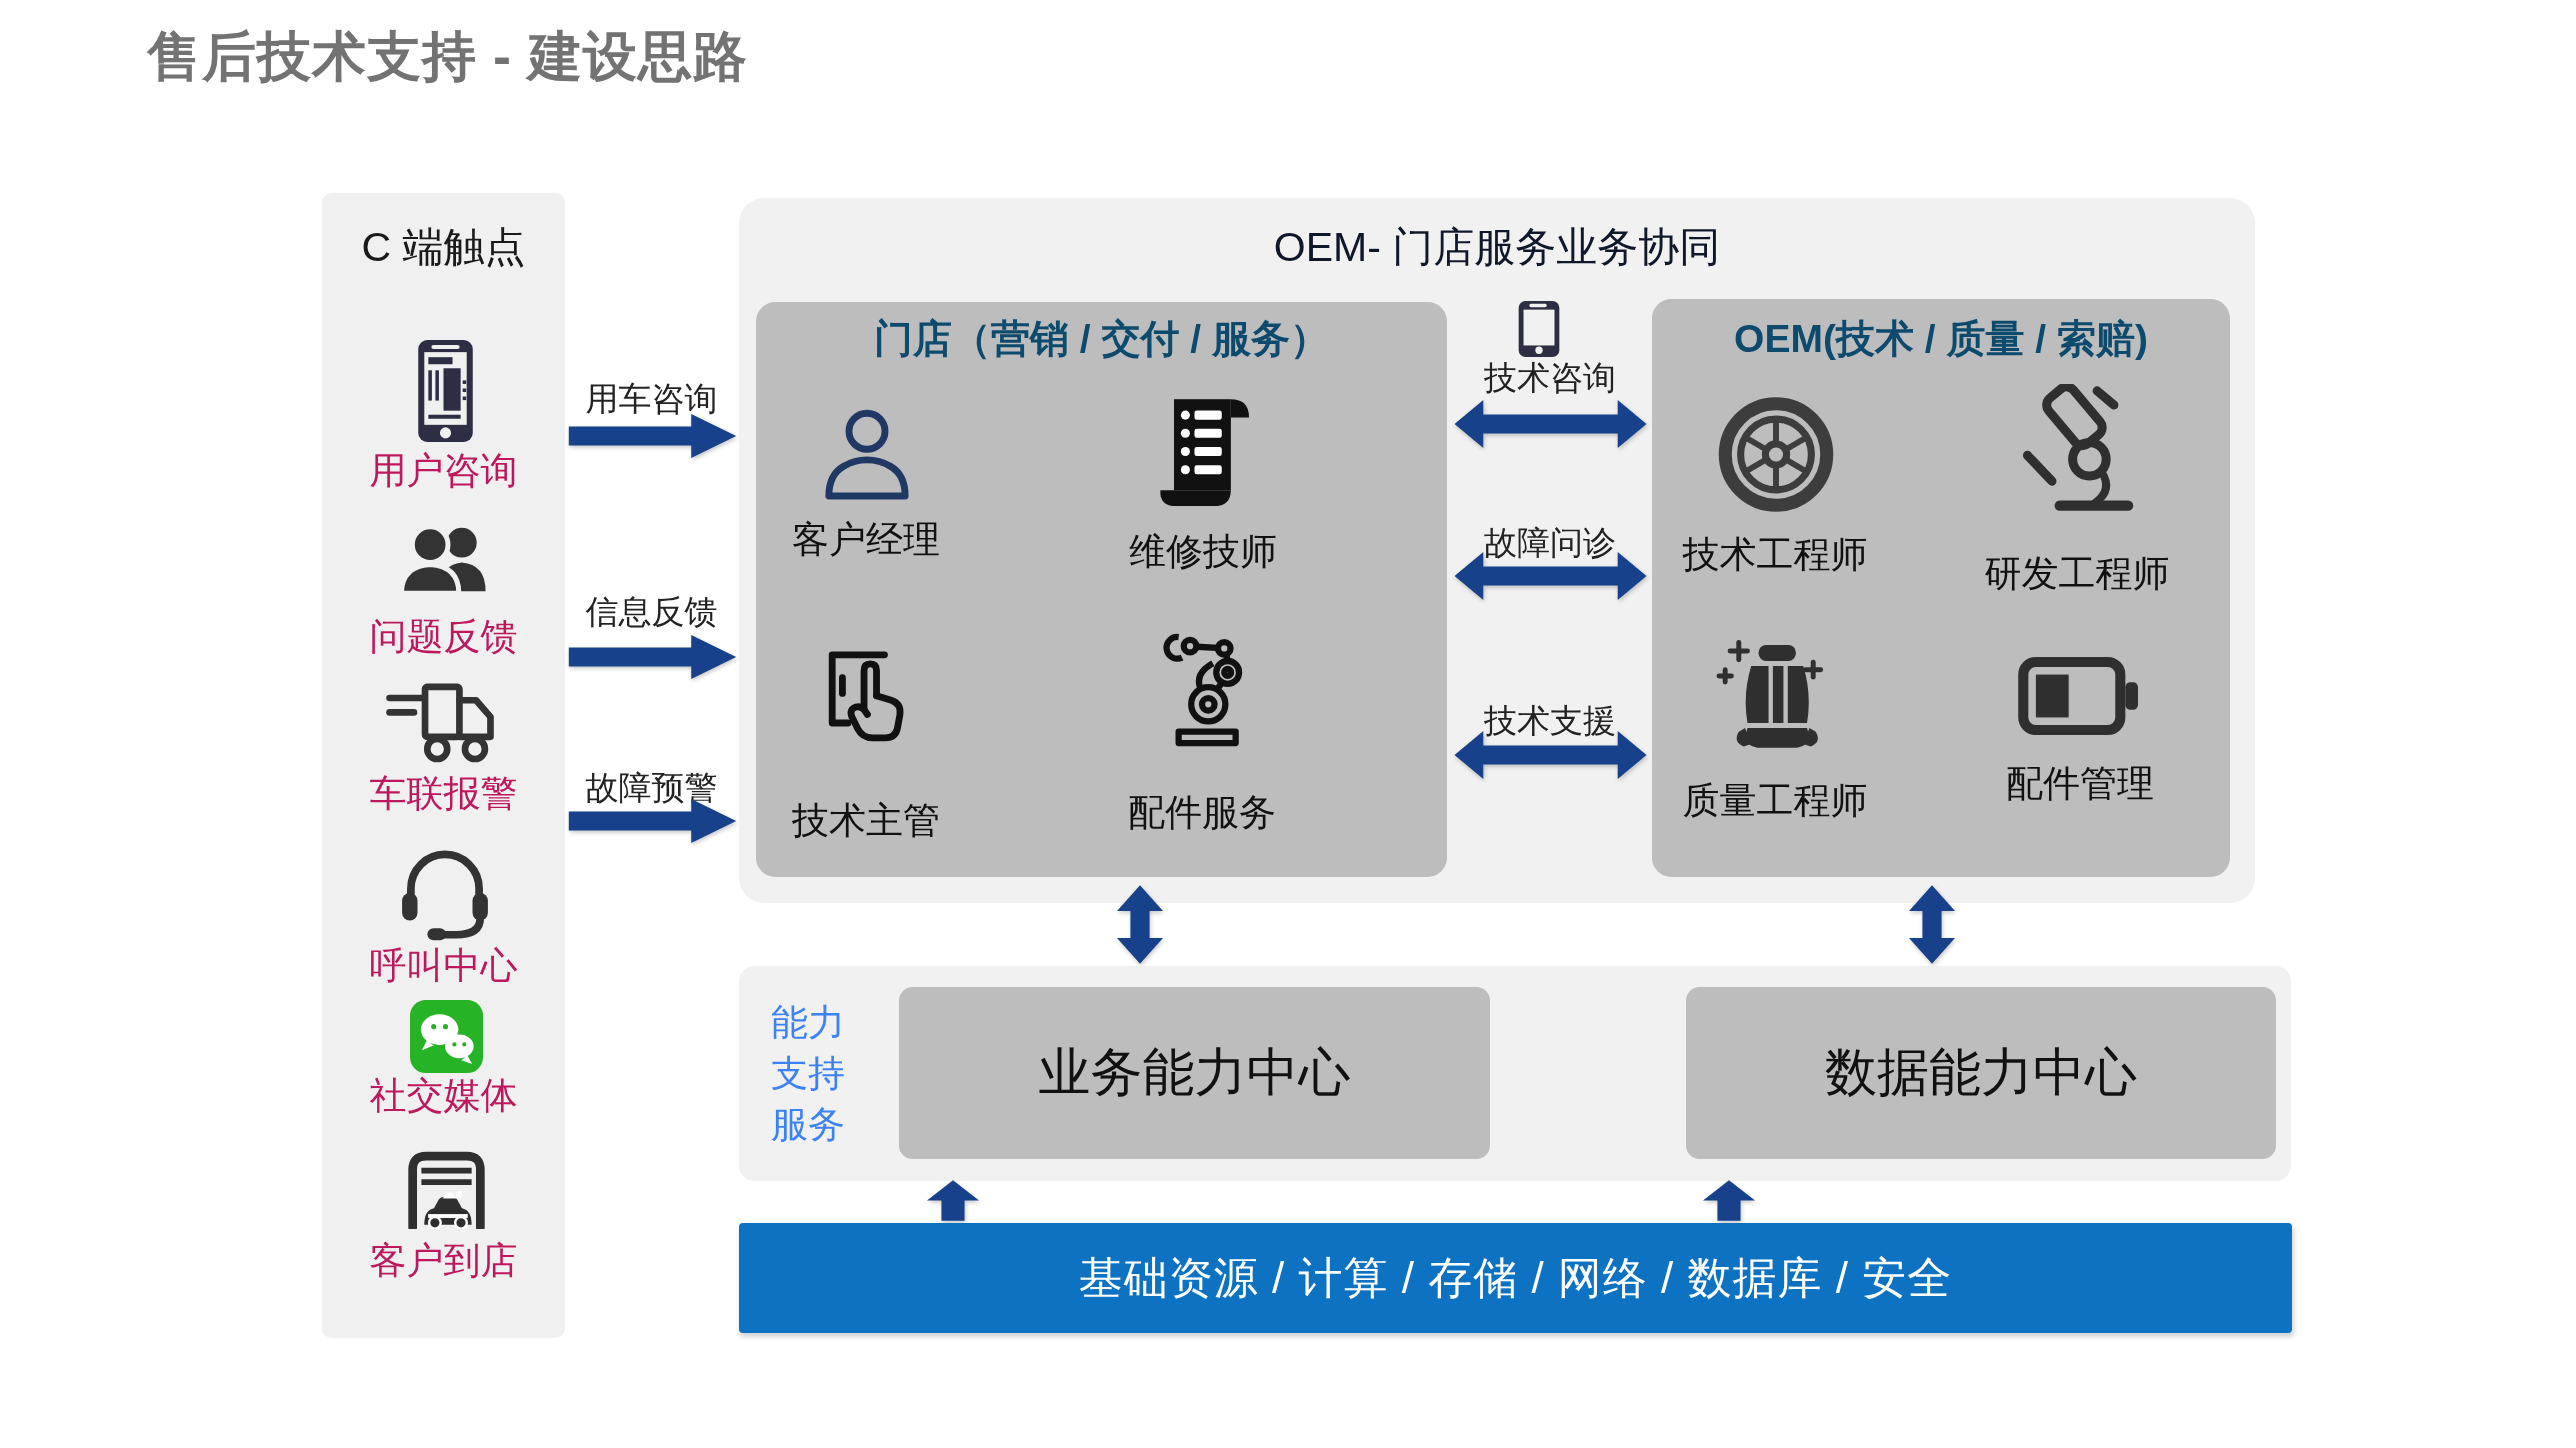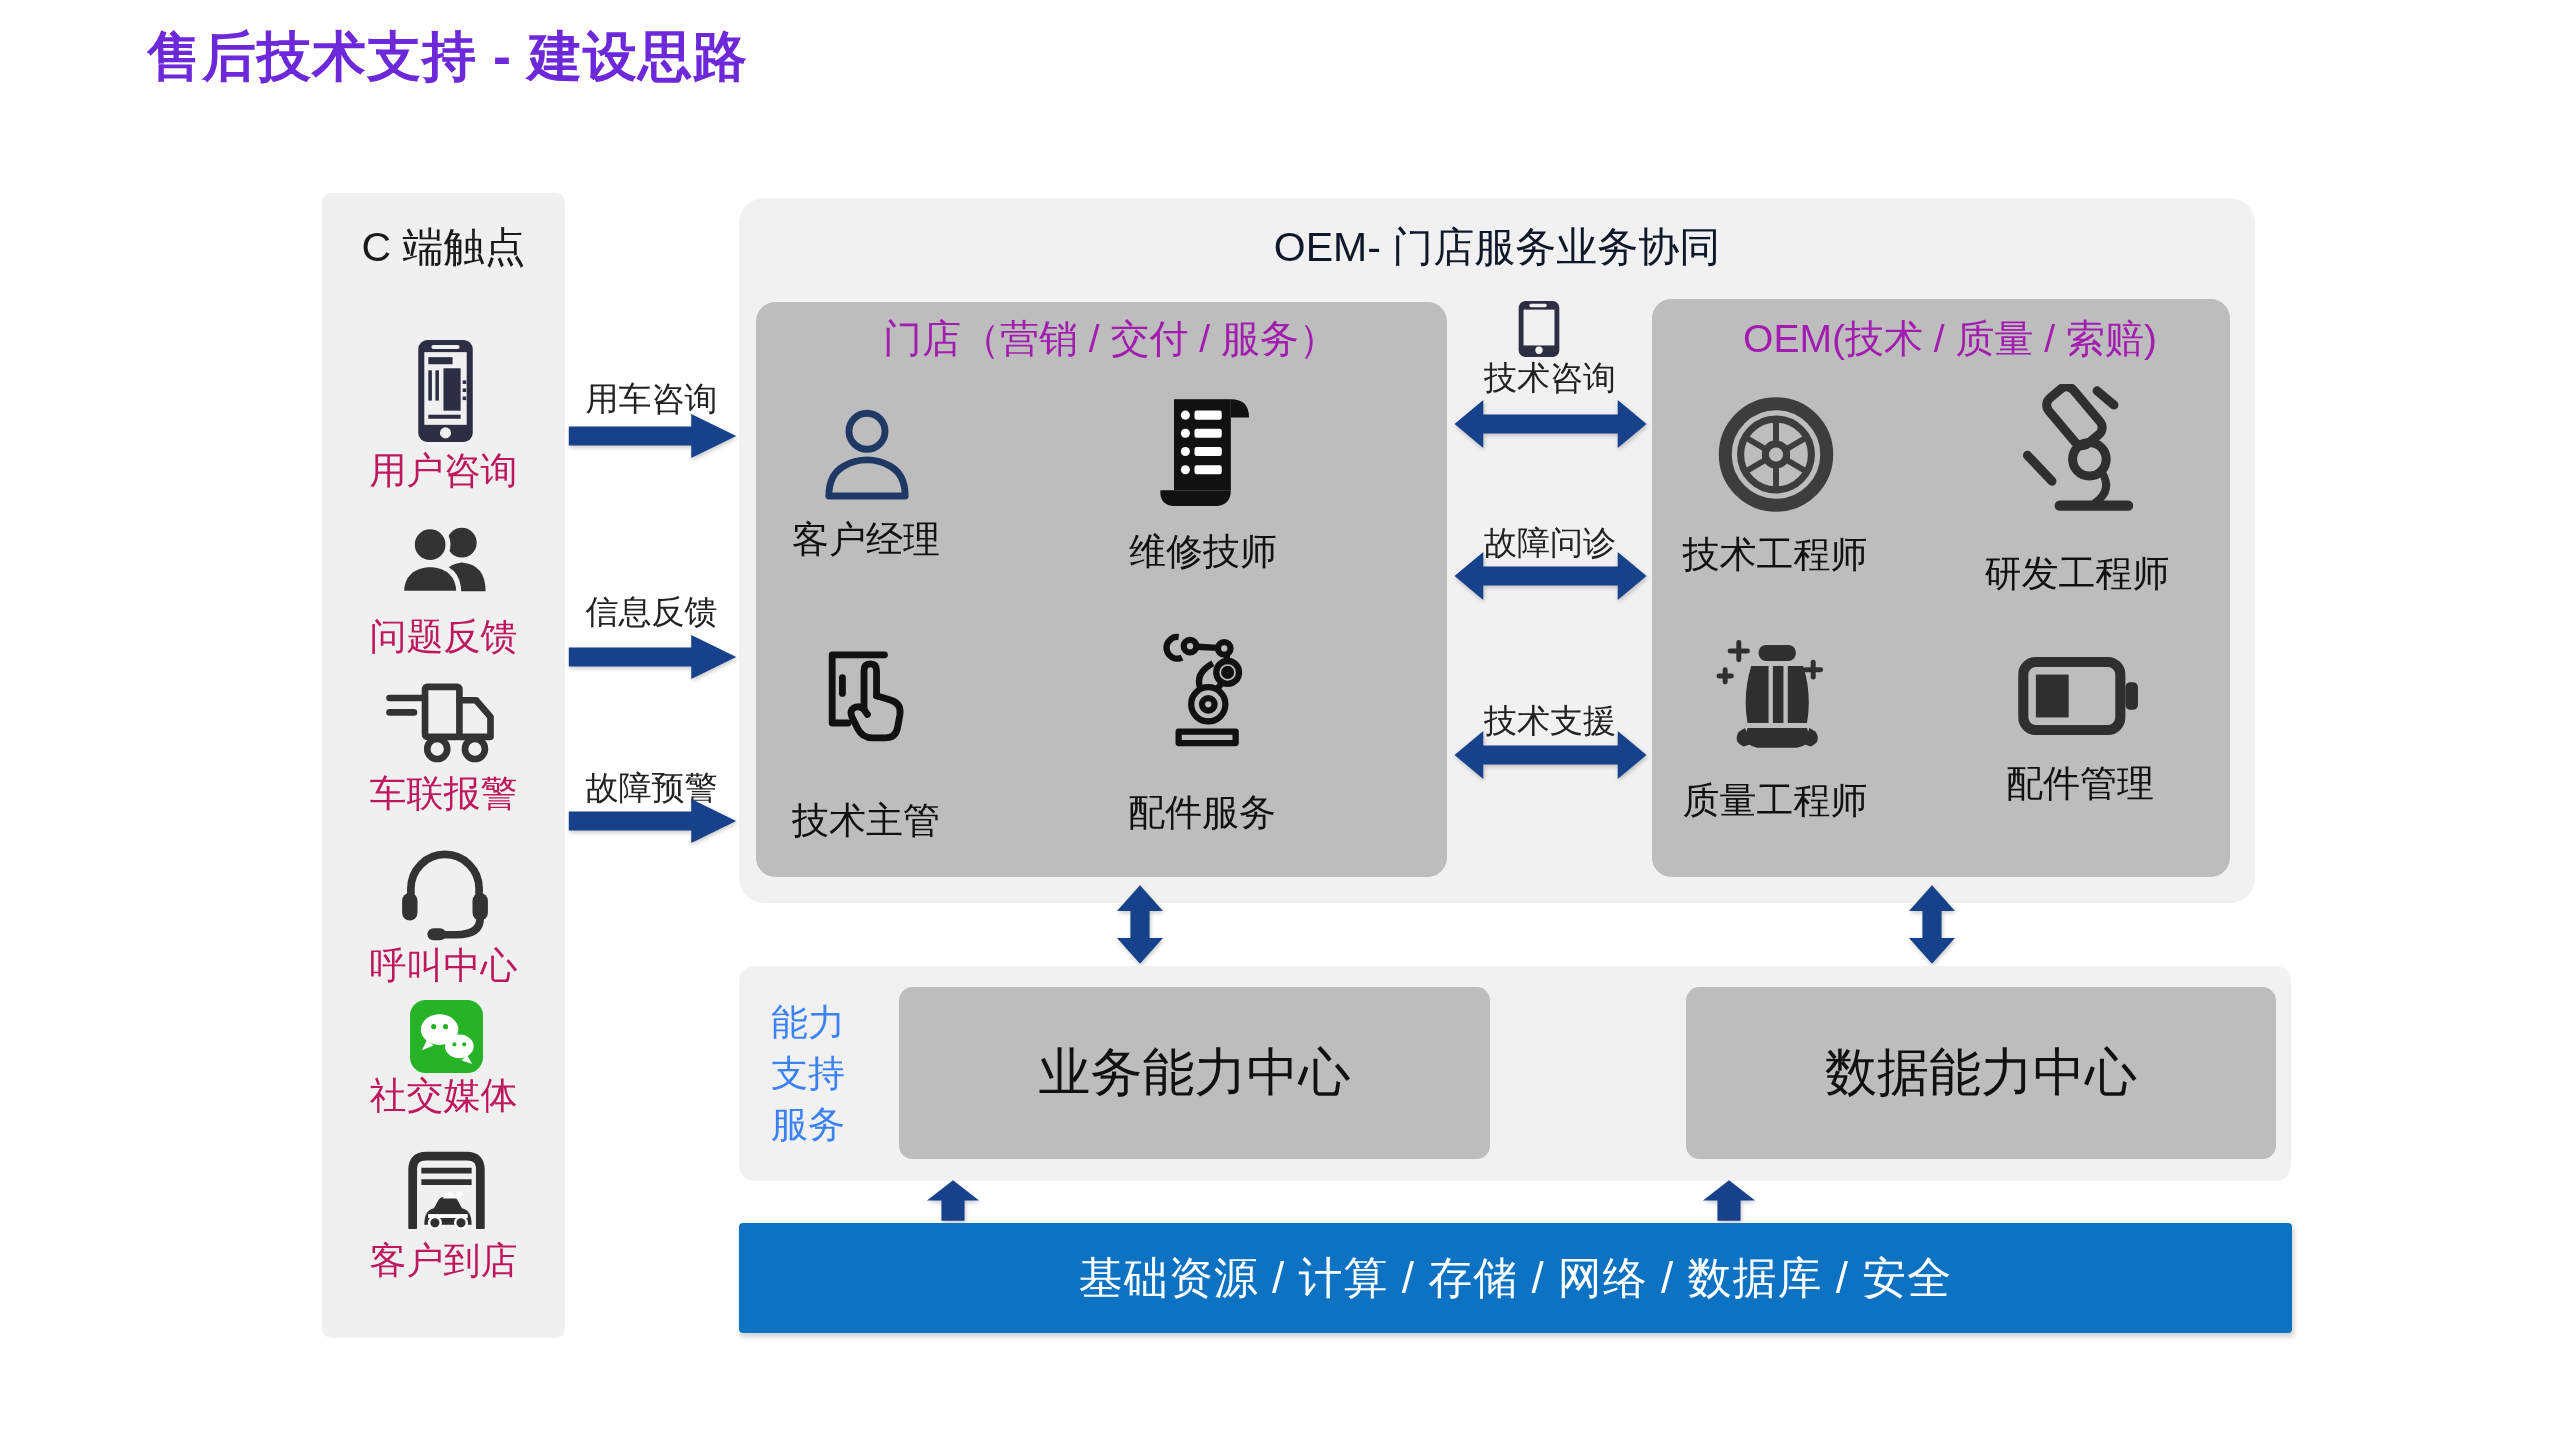--- a/index.html
+++ b/index.html
@@ -1,38 +1,38 @@
 <!DOCTYPE html>
 <html><head>
 <meta charset="utf-8">
 <style>
   html,body{margin:0;padding:0;background:#fff;}
   .canvas{position:relative;width:2576px;height:1449px;background:#fff;overflow:hidden;
           font-family:"Liberation Sans","DejaVu Sans",sans-serif;color:#1a1a1a;}
   .abs{position:absolute;}
   .center{display:flex;align-items:center;justify-content:center;text-align:center;}
 
-  .page-title{left:147px;top:21px;width:1352px;height:77px;font-size:54px;font-weight:700;color:#6d28d9;letter-spacing:1px;}
+  .page-title{left:147px;top:21px;width:1352px;height:77px;font-size:54px;font-weight:700;color:#737373;letter-spacing:1px;}
 
   
   .sidebar{left:322px;top:193px;width:243px;height:1145px;background:#f0f0f0;border-radius:9.7px;}
   .sidebar-title{left:322px;top:220px;width:243px;height:54px;font-size:41px;color:#1a1a1a;text-align:center;}
   .side-label{font-size:37px;color:#be185d;}
 
   
   .flow-label{font-size:33px;color:#222;}
   .arrow-svg{filter:drop-shadow(1.9px 2.9px 1.9px rgba(0,0,0,.22));}
 
   
   .main-panel{left:739px;top:198px;width:1516px;height:705px;background:#f1f1f1;border-radius:25px;}
   .main-title{left:739px;top:220px;width:1516px;height:54px;font-size:41px;color:#0f172a;}
   .gray-box{background:#bdbdbd;border-radius:19.3px;}
   .store-box{left:756px;top:302px;width:691px;height:575px;}
   .oem-box{left:1652px;top:299px;width:578px;height:578px;}
-  .box-title{font-size:39px;font-weight:400;color:#a21caf;margin-left:9px;}
+  .box-title{font-size:39px;font-weight:700;color:#0c4a6e;}
   .role-label{font-size:37px;color:#111;}
 
   
   .cap-panel{left:739px;top:966px;width:1552px;height:215px;background:#f1f1f1;border-radius:15.5px;}
   .cap-side{left:771px;top:997px;width:106px;height:159px;font-size:37px;line-height:51px;color:#3b82f6;}
   .cap-box{background:#bdbdbd;border-radius:13.5px;}
   .cap-label{font-size:52px;color:#111;}
 
   
   .infra-bar{left:739px;top:1223px;width:1553px;height:110px;background:#0d72c2;border-radius:3.9px;box-shadow:1.9px 3.9px 4.8px rgba(0,0,0,.18);}

